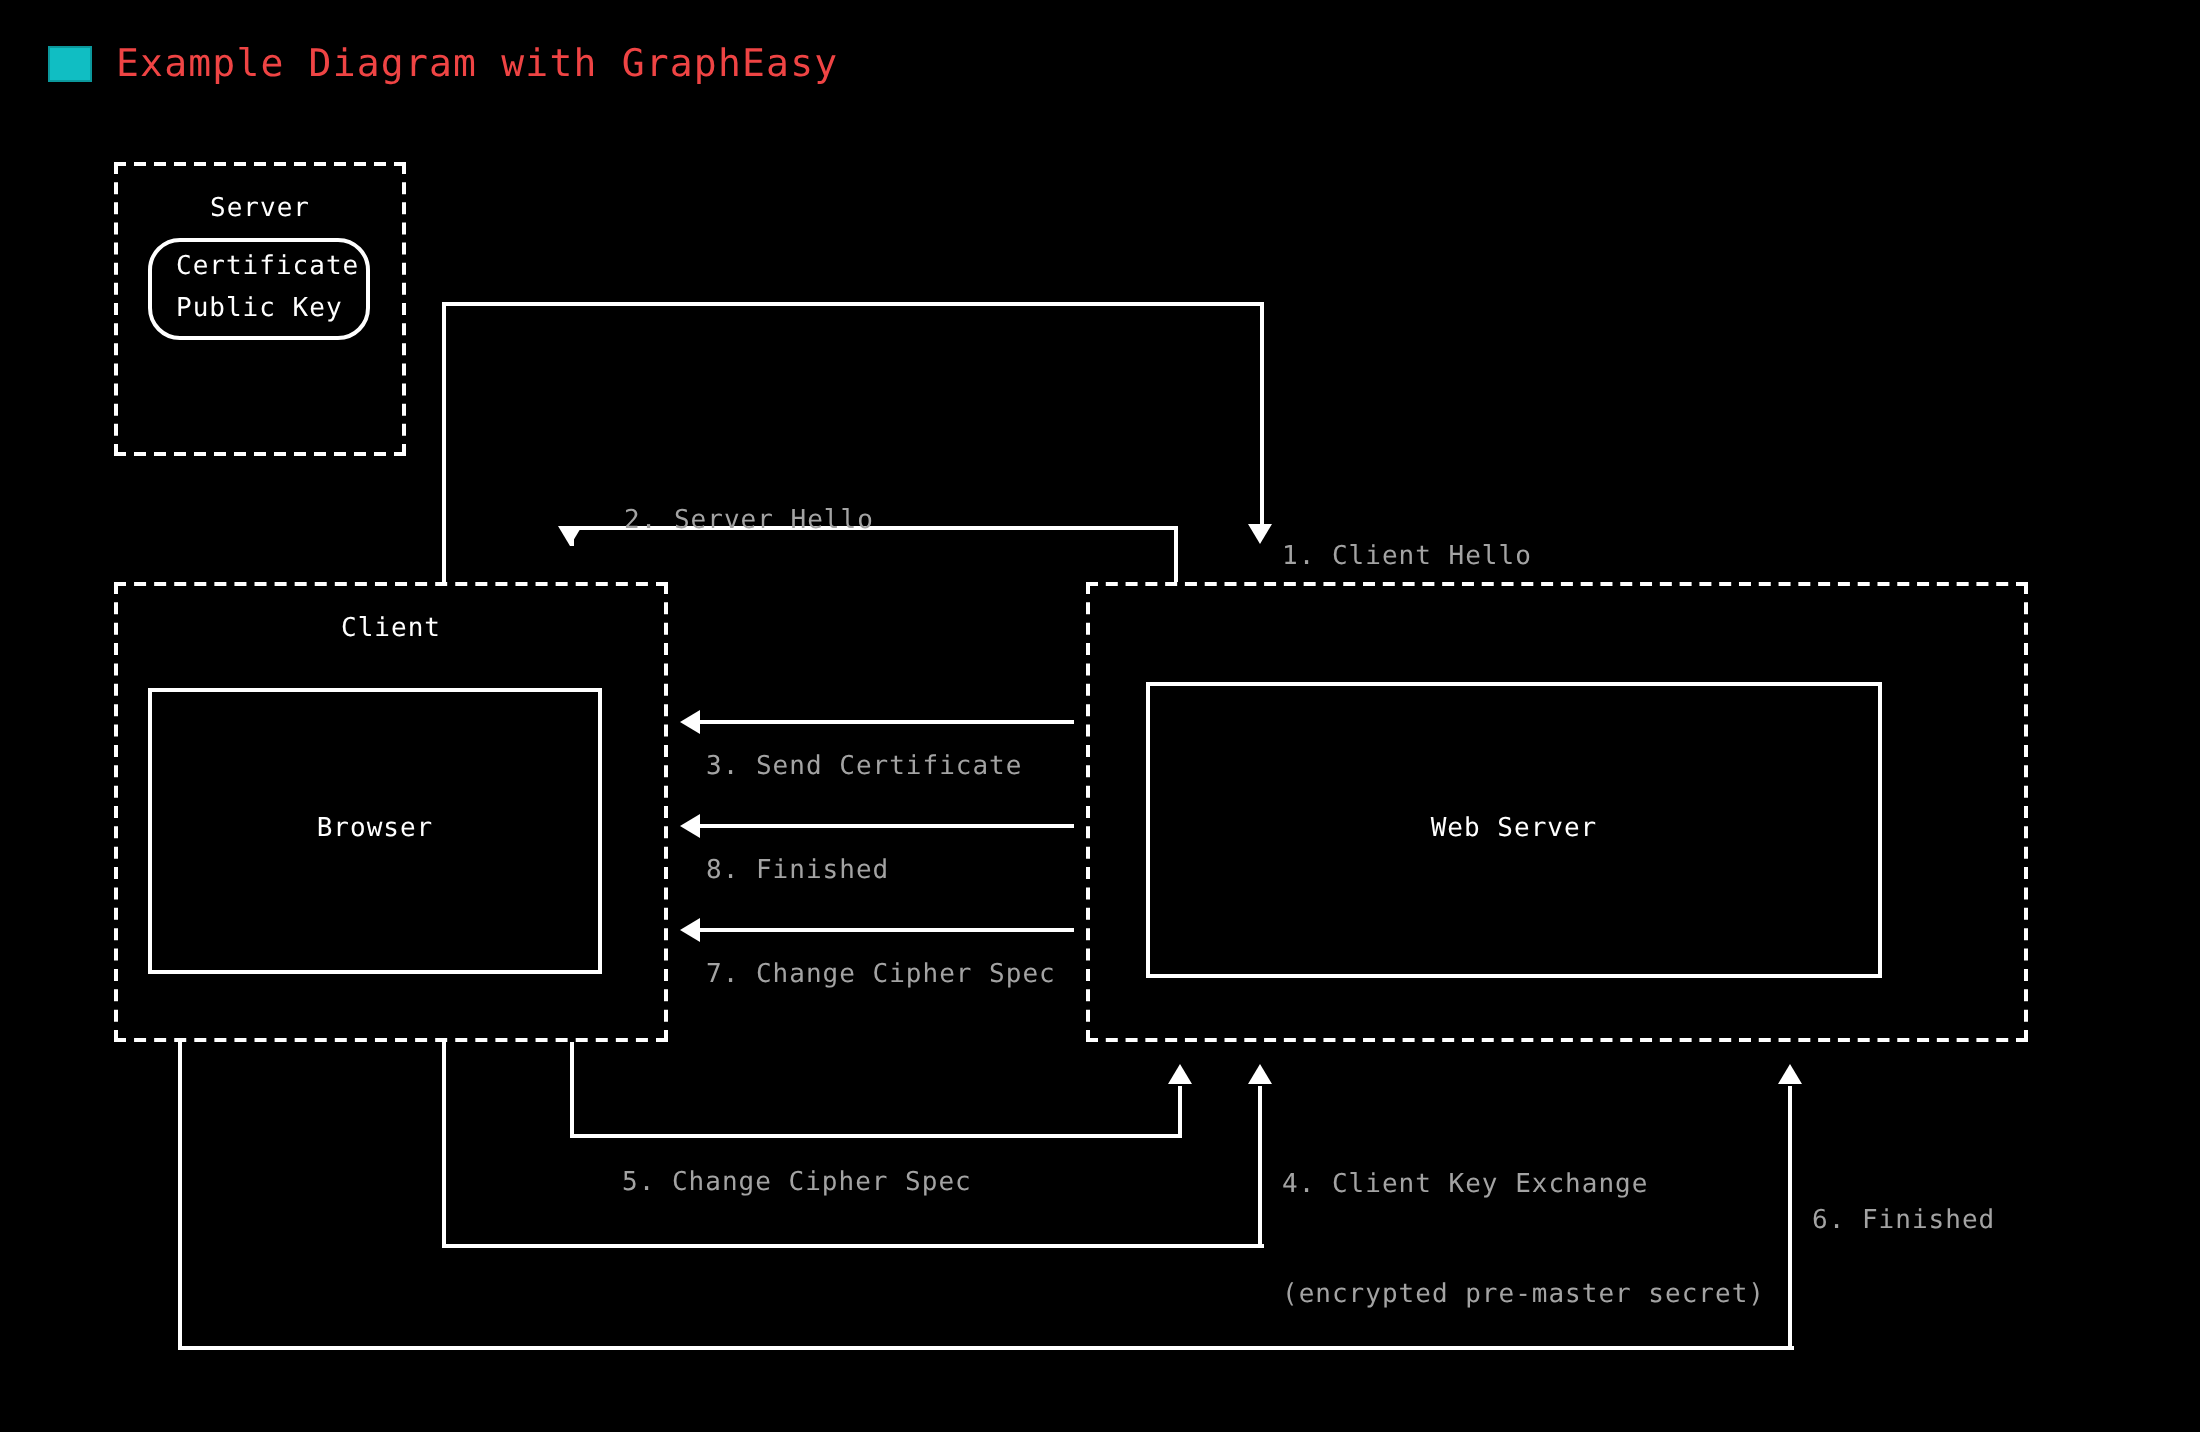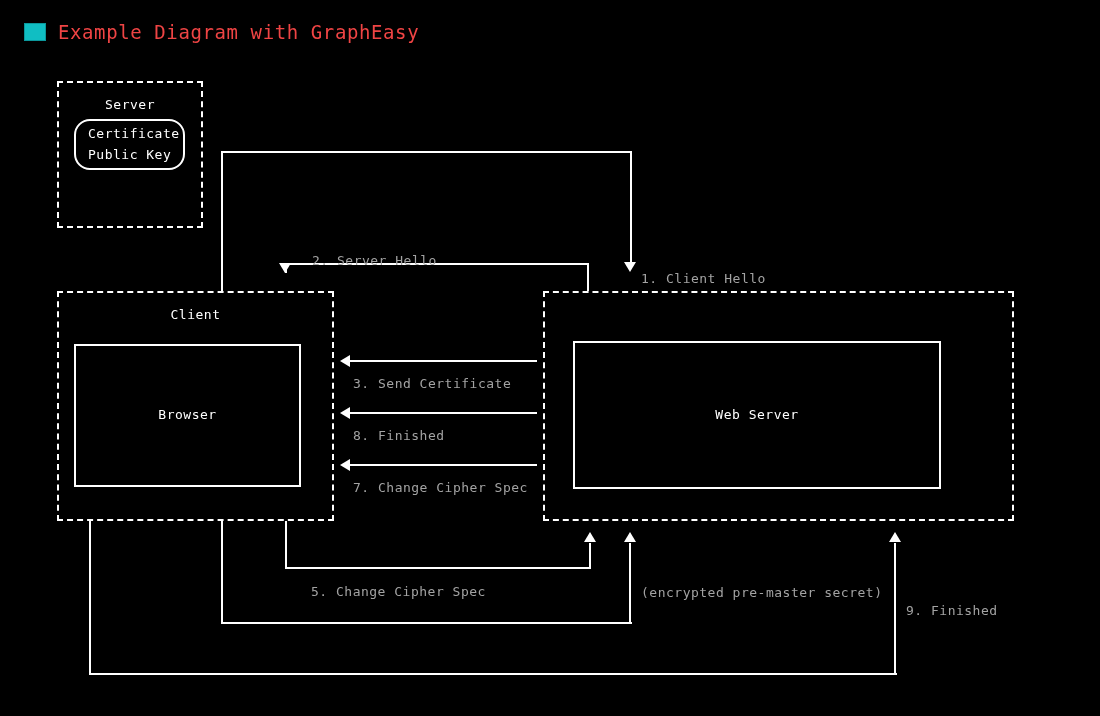--- a/index.html
+++ b/index.html
@@ -191,22 +191,23 @@
 <div class="arrow arrow-up" style="left:584px; top:532px;"></div>
 <div class="edge-label" style="left:311px; top:546px;">
   <div>5. Change Cipher Spec</div>
 </div>
 
 <div class="vline" style="left:221px; top:521px; height:103px;"></div>
 <div class="hline" style="left:221px; top:622px; width:411px;"></div>
 <div class="vline" style="left:629px; top:543px; height:81px;"></div>
 <div class="arrow arrow-up" style="left:624px; top:532px;"></div>
 <div class="edge-label" style="left:641px; top:547px;">
+  <div>4. Client Key Exchange</div>
   <div>(encrypted pre-master secret)</div>
 </div>
 
 <div class="vline" style="left:89px; top:521px; height:154px;"></div>
 <div class="hline" style="left:89px; top:673px; width:808px;"></div>
 <div class="vline" style="left:894px; top:543px; height:132px;"></div>
 <div class="arrow arrow-up" style="left:889px; top:532px;"></div>
 <div class="edge-label" style="left:906px; top:565px;">
-  <div>9. Finished</div>
+  <div>6. Finished</div>
 </div>
 
 </body></html>

